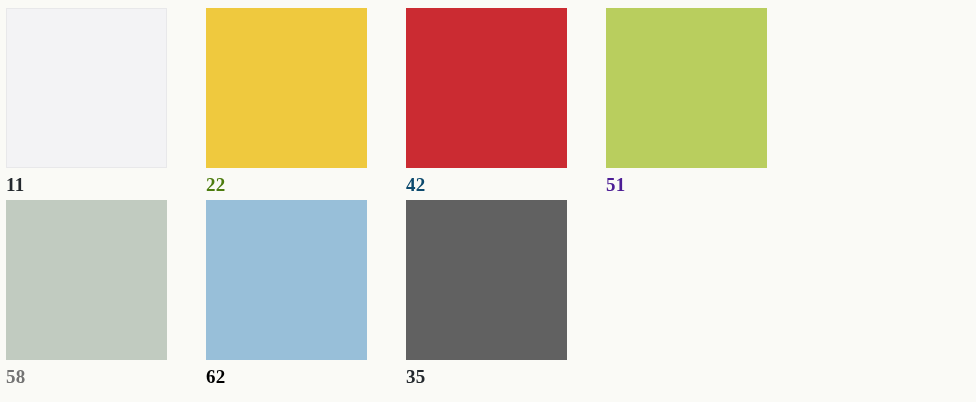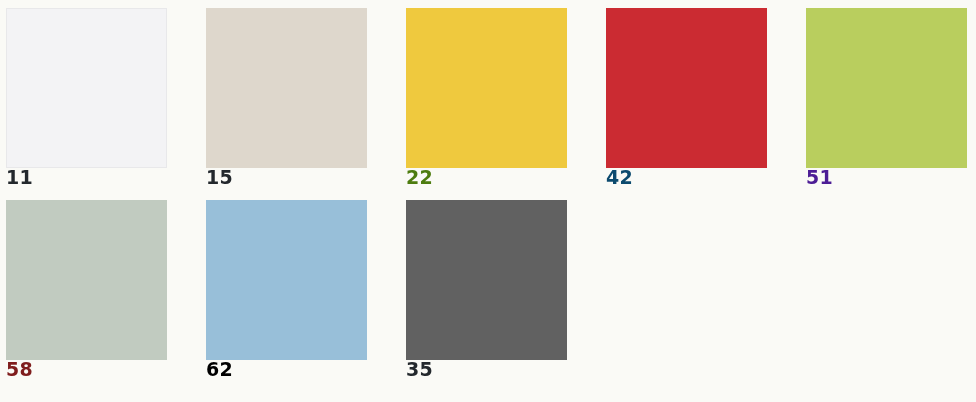--- a/index.html
+++ b/index.html
@@ -43,64 +43,62 @@
     display: block;
   }
 
   .swatch-chip.bordered {
     box-sizing: border-box;
     border: 1px solid #E8E8EA;
   }
 
   .swatch-label {
     display: block;
+    margin-top: 7px;
     font-size: 19px;
     font-weight: bold;
     line-height: 1;
     color: #23282D;
     letter-spacing: 0.2px;
+    font-family: Liberation Serif, serif;
   }
 
   .swatch-cell.empty .swatch-chip,
   .swatch-cell.empty .swatch-label {
     visibility: hidden;
   }
 </style>
 </head>
 <body style="background: rgb(250, 250, 246);">
 
 <div id="palette-grid">
 
   <div class="swatch-row">
     <div class="swatch-cell">
       <span class="swatch-chip bordered" style="background: rgb(243, 243, 245); border-color: rgb(232, 232, 234);"></span>
       <span class="swatch-label" style="color: rgb(35, 40, 45);">11</span>
     </div>
     <div class="swatch-cell">
-      <span class="swatch-chip" style="background: rgb(222, 215, 204);"></span>
-      <span class="swatch-label" style="color: rgb(35, 40, 45);">15</span>
-    </div>
-    <div class="swatch-cell">
       <span class="swatch-chip" style="background: rgb(239, 201, 62);"></span>
       <span class="swatch-label" style="color: #4d7c0f;">22</span>
     </div>
     <div class="swatch-cell">
       <span class="swatch-chip" style="background: rgb(203, 43, 50);"></span>
       <span class="swatch-label" style="color: #0c4a6e;">42</span>
     </div>
     <div class="swatch-cell">
       <span class="swatch-chip" style="background: rgb(185, 206, 94);"></span>
       <span class="swatch-label" style="color: #4c1d95;">51</span>
     </div>
   </div>
 
   <div class="swatch-row">
     <div class="swatch-cell">
       <span class="swatch-chip" style="background: rgb(193, 203, 192);"></span>
-      <span class="swatch-label" style="color: #7f1d1d;">58</span>
+      <span class="swatch-label" style="color: #737373;">58</span>
     </div>
     <div class="swatch-cell">
       <span class="swatch-chip" style="background: rgb(152, 191, 217);"></span>
       <span class="swatch-label" style="color: #000000;">62</span>
     </div>
     <div class="swatch-cell">
       <span class="swatch-chip" style="background: rgb(97, 97, 97);"></span>
       <span class="swatch-label" style="color: rgb(35, 40, 45);">35</span>
     </div>
     <div class="swatch-cell empty">

